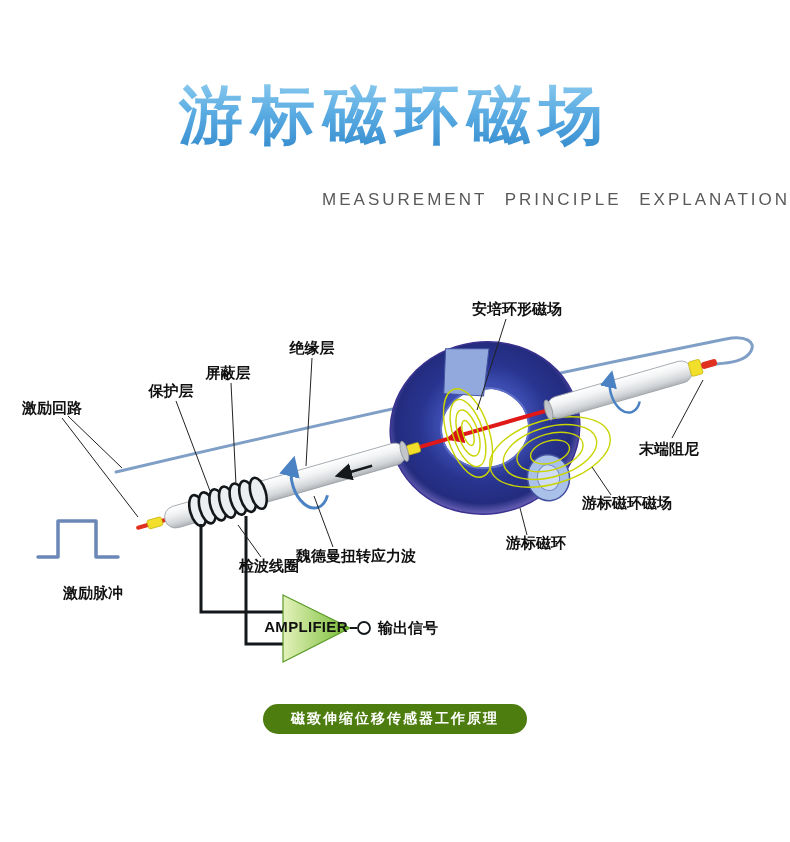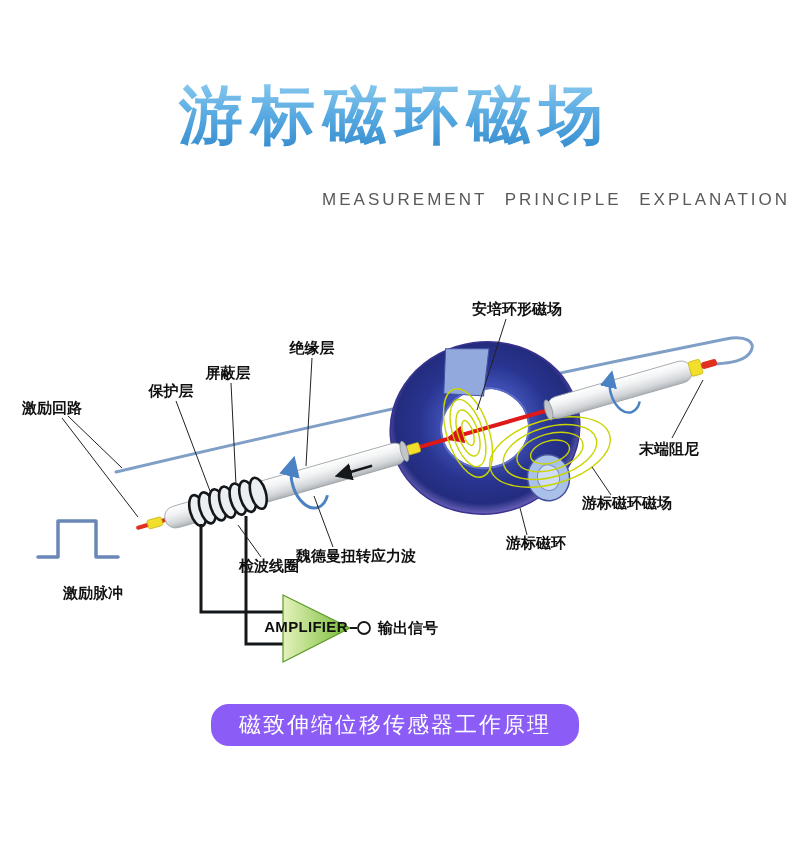--- a/index.html
+++ b/index.html
@@ -17,22 +17,22 @@
       -webkit-background-clip:text; background-clip:text; color:transparent;
     }
   }
   .subtitle {
     position:absolute; top:190px; left:0; width:100%; text-align:right;
     font-size:17px; letter-spacing:3px; word-spacing:10px; color:#595959;
   }
   .diagram { position:absolute; top:270px; left:0; }
   .caption {
     position:absolute; top:704px; left:50%; transform:translateX(-50%);
-    background:#8b5cf6; color:#ffffff; border-radius:18px; padding:6px 28px;
-    font-size:22px; font-weight:400; letter-spacing:2px; white-space:nowrap;
+    background:#4d7c0f; color:#ffffff; border-radius:18px; padding:6px 28px;
+    font-size:14px; font-weight:700; letter-spacing:2px; white-space:nowrap;
   }
   .lbl { font-size:15px; font-weight:600; fill:#101010; font-family:"Liberation Sans", sans-serif; }
   .ptr { stroke:#222222; stroke-width:1; fill:none; }
 </style>
 </head>
 <body>
 
 <div class="page">
 
   <h1 class="title">游标磁环磁场</h1>

